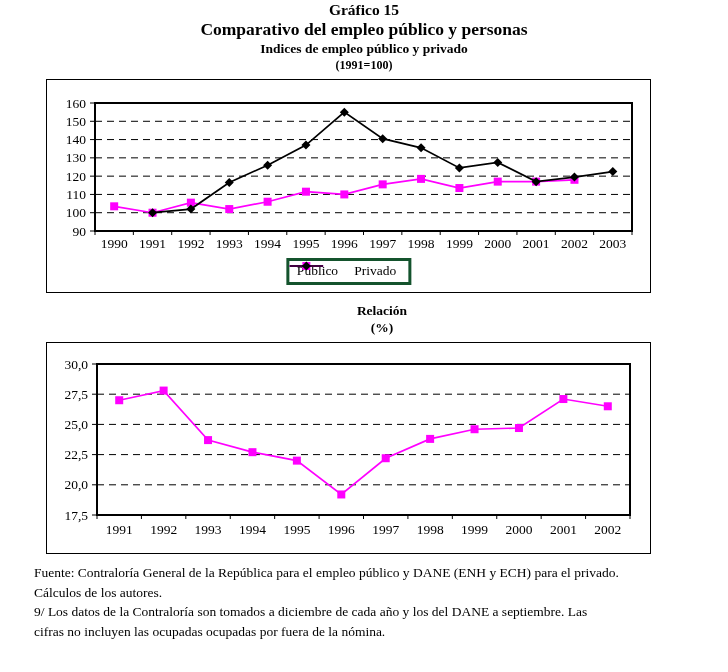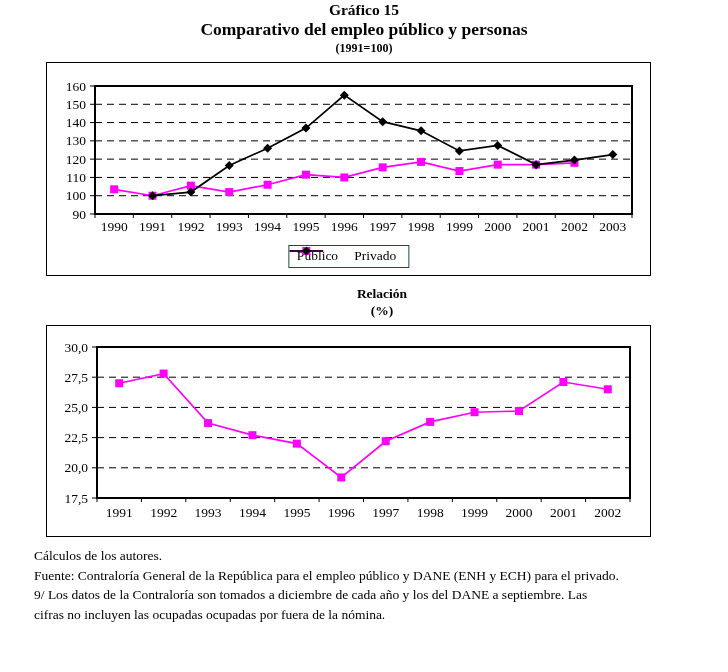--- a/index.html
+++ b/index.html
@@ -16,33 +16,34 @@
     position:relative;margin-left:46px;width:603px;
     border:1px solid #000;background:#fff;box-sizing:content-box;
   }
   #frame1{height:212px;margin-top:5px;}
   #frame2{height:210px;margin-top:6px;}
   .chart-frame svg{position:absolute;left:0;top:0;display:block;}
   svg text{font-family:"Liberation Serif",serif;fill:#000;}
   .legend{
     position:absolute;left:50%;bottom:7px;transform:translateX(-50%);
     display:inline-flex;align-items:center;gap:16px;
-    border:1px solid #14532d;background:#fff;padding:2px 12px 3px 8px;
+    border:3px solid #14532d;background:#fff;padding:2px 12px 3px 8px;
     font-size:13.5px;white-space:nowrap;
   }
   .legend-item{display:inline-flex;align-items:center;gap:4px;}
   .subtitle{text-align:center;font-weight:bold;font-size:13.5px;line-height:16.5px;margin-top:10px;padding-left:36px;}
   .footer{margin:9px 20px 0 34px;font-size:13.5px;line-height:19.5px;}
 </style>
 </head>
 <body>
 
 <div class="header">
   <div class="h1">Gráfico 15</div>
   <div class="h2">Comparativo del empleo público y personas</div>
+  <div class="h3">Indices de empleo público y privado</div>
   <div class="h4">(1991=100)</div>
 </div>
 
 <div class="chart-frame" id="frame1">
   <svg id="svg1" width="603" height="212">
       <line x1="43" y1="151" x2="48" y2="151" stroke="#000" stroke-width="1"></line>
       <text x="39" y="155.5" text-anchor="end" font-size="13.5">90</text>
       <line x1="48" y1="132.71428571428572" x2="585" y2="132.71428571428572" stroke="#000" stroke-width="1" stroke-dasharray="7 5"></line>
       <line x1="43" y1="132.71428571428572" x2="48" y2="132.71428571428572" stroke="#000" stroke-width="1"></line>
       <text x="39" y="137.21428571428572" text-anchor="end" font-size="13.5">100</text>
@@ -199,17 +200,17 @@
       <rect x="334.7083333333333" y="111.22400000000002" width="8" height="8" fill="#FF00FF"></rect>
       <rect x="379.125" y="91.896" width="8" height="8" fill="#FF00FF"></rect>
       <rect x="423.5416666666667" y="82.23199999999999" width="8" height="8" fill="#FF00FF"></rect>
       <rect x="467.9583333333333" y="81.024" width="8" height="8" fill="#FF00FF"></rect>
       <rect x="512.375" y="52.03199999999998" width="8" height="8" fill="#FF00FF"></rect>
       <rect x="556.7916666666667" y="59.28" width="8" height="8" fill="#FF00FF"></rect>
     </svg>
 </div>
 
 <div class="footer">
+  <div>Fuente: Contraloría General de la República para el empleo público y DANE (ENH y ECH) para el privado.</div>
   <div>Cálculos de los autores.</div>
-  <div>Fuente: Contraloría General de la República para el empleo público y DANE (ENH y ECH) para el privado.</div>
   <div>9/ Los datos de la Contraloría son tomados a diciembre de cada año y los del DANE a septiembre. Las</div>
   <div>cifras no incluyen las ocupadas ocupadas por fuera de la nómina.</div>
 </div>
 
 </body></html>

